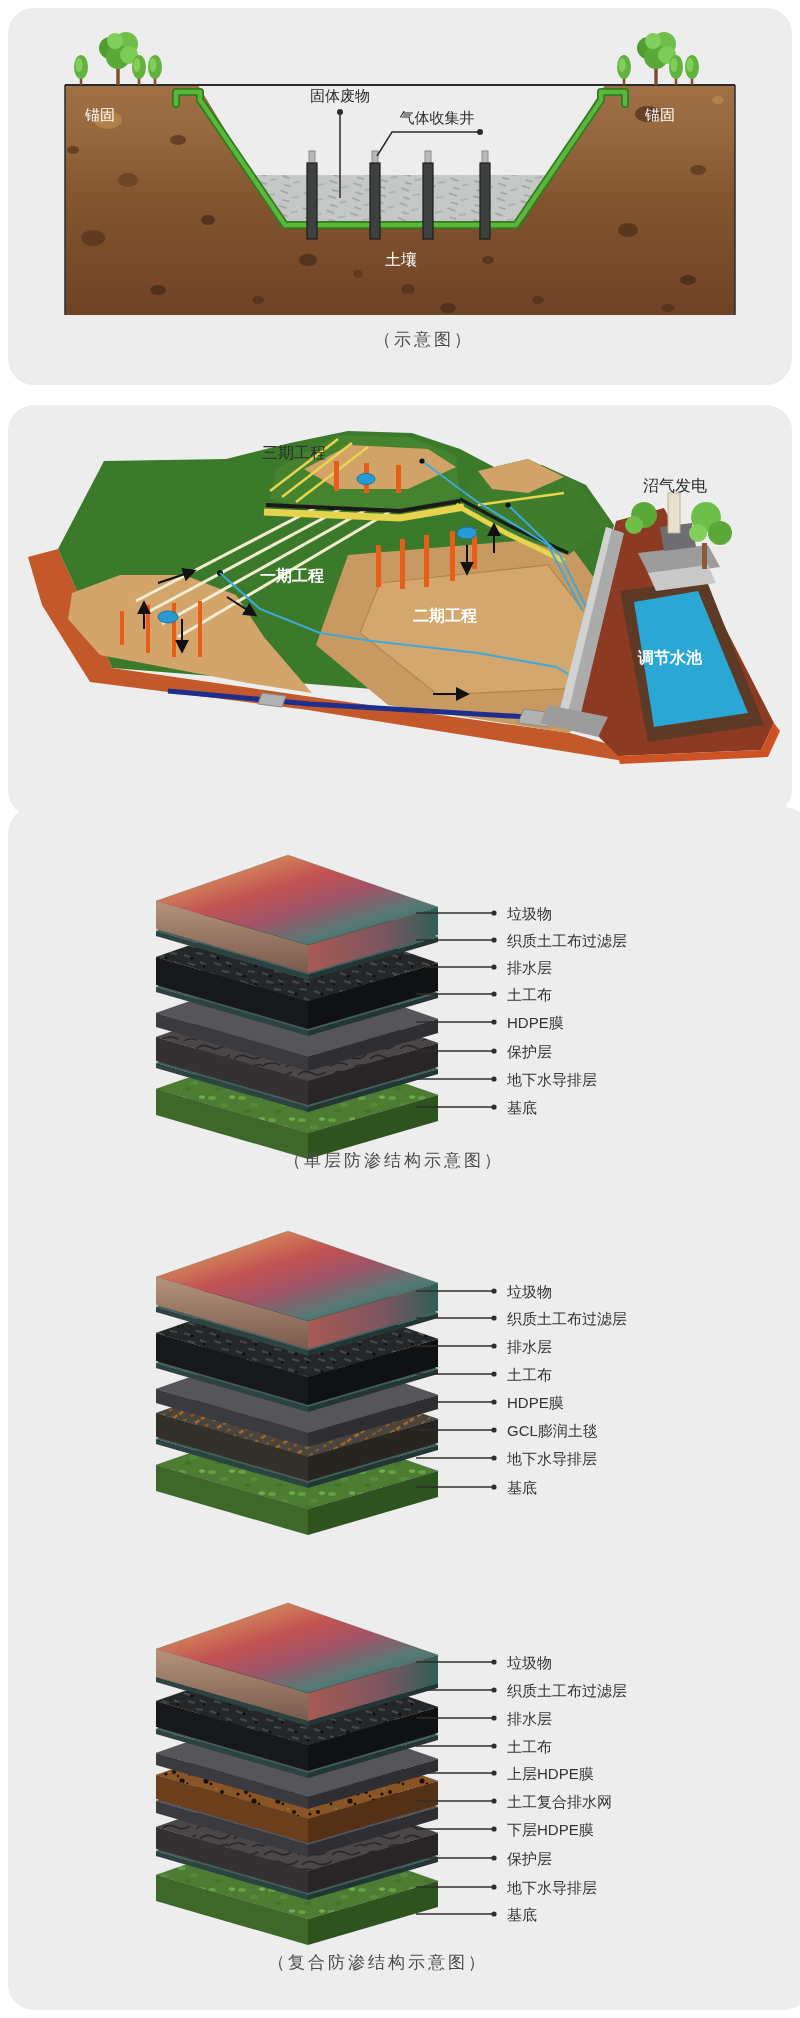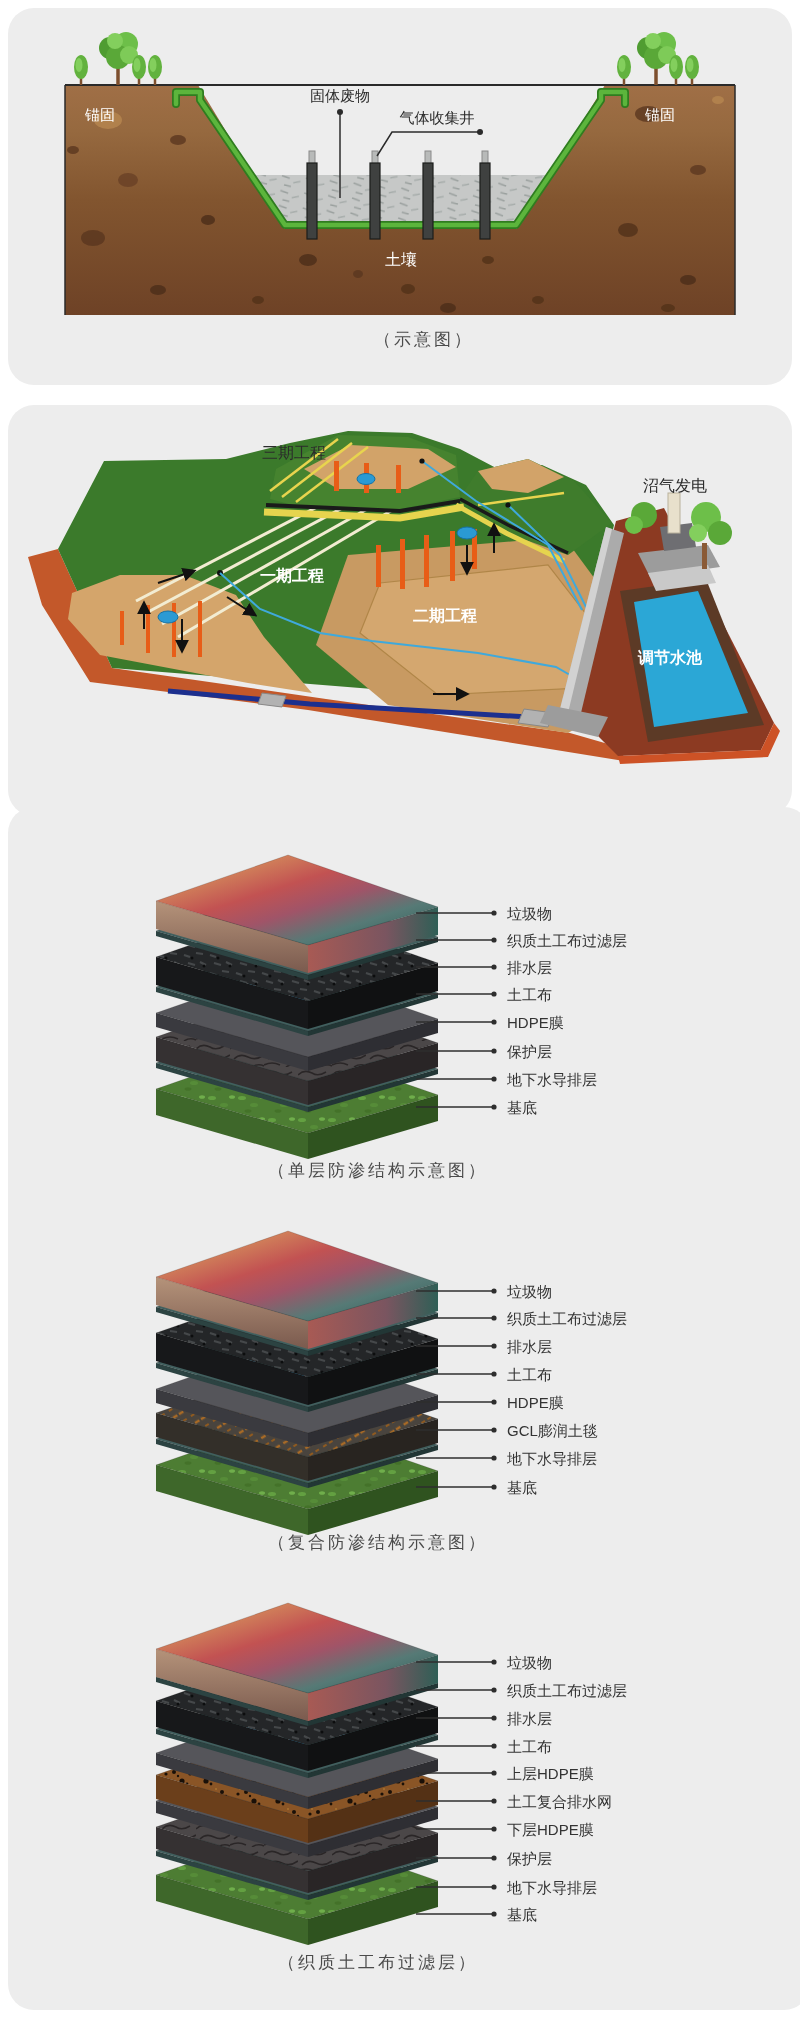--- a/index.html
+++ b/index.html
@@ -16,21 +16,21 @@
   #card1{top:8px;height:377px;}
   #card2{top:405px;height:411px;}
   #card3{top:807px;height:1203px;padding-left:18px;}
   .caption{
     position:absolute;left:0;width:100%;
     text-align:center;
     font-size:17px;color:#4b4b4b;letter-spacing:3px;
   }
   #cap1{top:320px;margin-left:24px;}
   #cap2{top:300px;width:422px;}
-  #cap3a{top:352px;width:740px;}
+  #cap3a{top:342px;width:740px;margin-left:16px;}
   #cap3b{top:724px;width:740px;}
   #cap3c{top:1144px;width:740px;}
   svg{display:block;}
   svg text{font-family:"Liberation Sans", sans-serif;}
 </style>
 </head>
 <body>
 
 <div class="card" id="card1">
   <svg width="784" height="377" viewBox="0 0 784 377">
@@ -619,15 +619,14 @@
           <text x="481" y="1085.5" font-size="15" fill="#333333">地下水导排层</text>
         </g>
         <g>
           <line x1="390" y1="1107" x2="468" y2="1107" stroke="#2e2e2e" stroke-width="1.4"></line>
           <circle cx="468" cy="1107" r="2.6" fill="#2e2e2e"></circle>
           <text x="481" y="1112.5" font-size="15" fill="#333333">基底</text>
         </g>
       </g>
   </svg>
   <div class="caption" id="cap3a">（单层防渗结构示意图）</div>
-  <div class="caption" id="cap3b">（复合防渗结构示意图）</div>
-  <div class="caption" id="cap3c">（织质土工布过滤层）</div>
+  <div class="caption" id="cap3c">（复合防渗结构示意图）</div>
 </div>
 
 </body></html>

